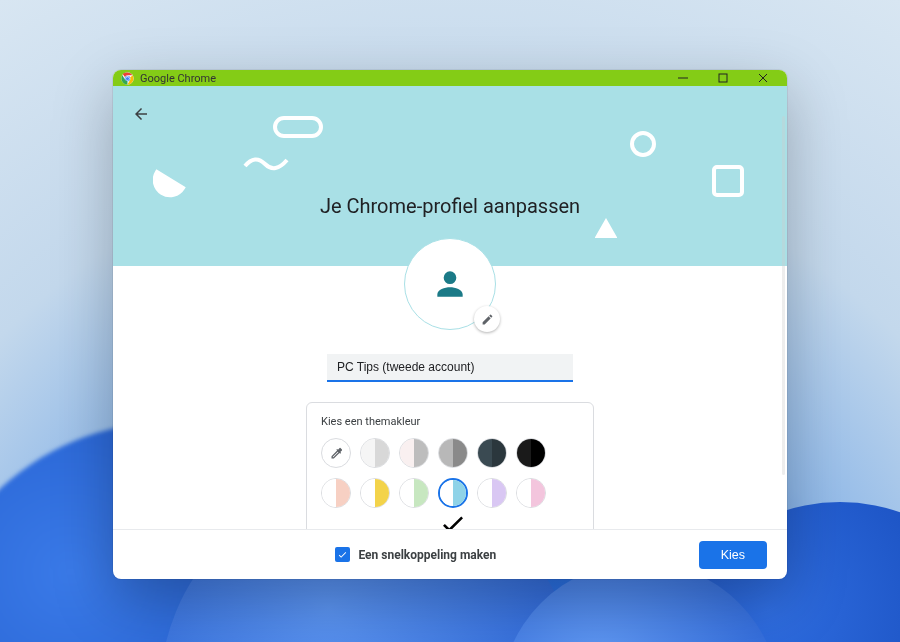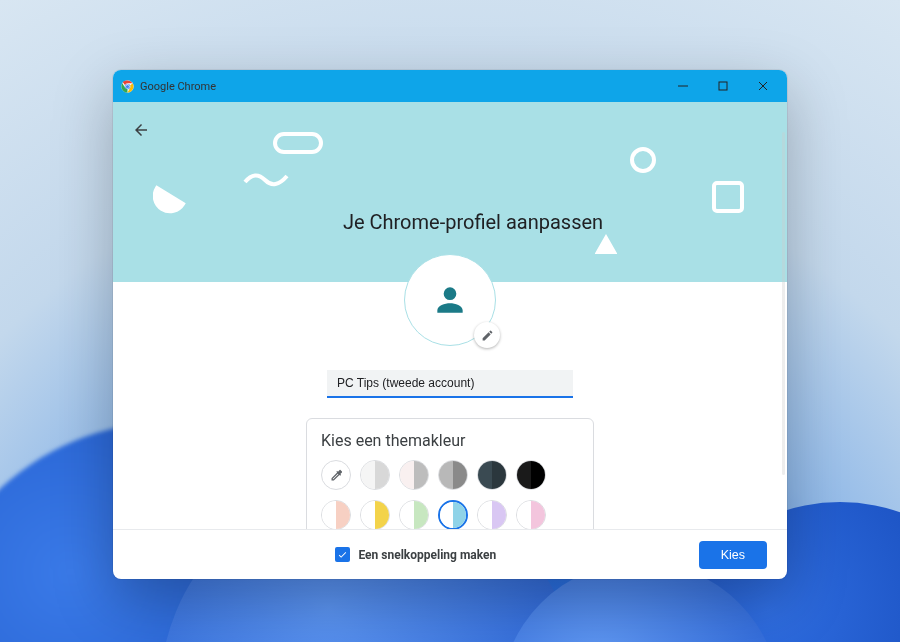--- a/index.html
+++ b/index.html
@@ -18,36 +18,36 @@
 
   .window {
     position: absolute; left: 113px; top: 70px;
     width: 674px; height: 509px;
     background: #fff; border-radius: 8px;
     box-shadow: 0 20px 60px rgba(0,0,0,0.25), 0 0 0 1px rgba(0,0,0,0.06);
     overflow: hidden;
     display: flex; flex-direction: column;
   }
   .titlebar {
-    height: 32px; display: flex; align-items: center;
+    height: 16px; display: flex; align-items: center;
     padding: 0 4px 0 8px; font-size: 11px; color: #333;
-    background: #0ea5e9;
+    background: #84cc16;
   }
   .titlebar .chrome-icon { width: 13px; height: 13px; margin-right: 6px; }
   .titlebar .title-text { flex: 0 0 auto; }
   .titlebar .spacer { flex: 1; }
   .winbtn {
     width: 40px; height: 24px; display: flex; align-items: center; justify-content: center;
     color: #222;
   }
   .winbtn svg { width: 10px; height: 10px; }
 
   .content { position: relative; flex: 1; overflow: hidden; }
   .hero {
-    height: 180px; background: #a9e0e6; position: relative; padding-left: 23px;
+    height: 180px; background: #a9e0e6; position: relative;
   }
   .back-btn {
     position: absolute; left: 12px; top: 12px;
     width: 32px; height: 32px; border-radius: 50%;
     display: flex; align-items: center; justify-content: center;
     color: #3c4043;
   }
 
   .deco { position: absolute; }
   .deco svg { stroke: #fff; stroke-width: 4; fill: none; }
@@ -86,21 +86,21 @@
     font-size: 12px; color: #202124;
     border-bottom: 2px solid #1a73e8;
     outline: none;
   }
 
   .theme-card {
     position: absolute; left: 50%; top: 316px; transform: translateX(-50%);
     width: 288px; border: 1px solid #dadce0; border-radius: 6px;
     padding: 12px 14px 4px;
   }
-  .theme-label { font-size: 16px; color: #3c4043; margin-bottom: 10px; }
+  .theme-label { font-size: 11px; color: #3c4043; margin-bottom: 10px; }
   .swatch-row { display: flex; gap: 9px; margin-bottom: 10px; }
   .swatch {
     width: 30px; height: 30px; border-radius: 50%;
     border: 1px solid #dadce0; position: relative; overflow: hidden;
     cursor: pointer;
   }
   .swatch .half-l, .swatch .half-r { position: absolute; top:0; bottom:0; width:50%; }
   .swatch .half-l { left:0; } .swatch .half-r { right:0; }
   .swatch.picker { display:flex; align-items:center; justify-content:center; color:#5f6368; }
   .swatch.selected { border: 2px solid #1a73e8; }

